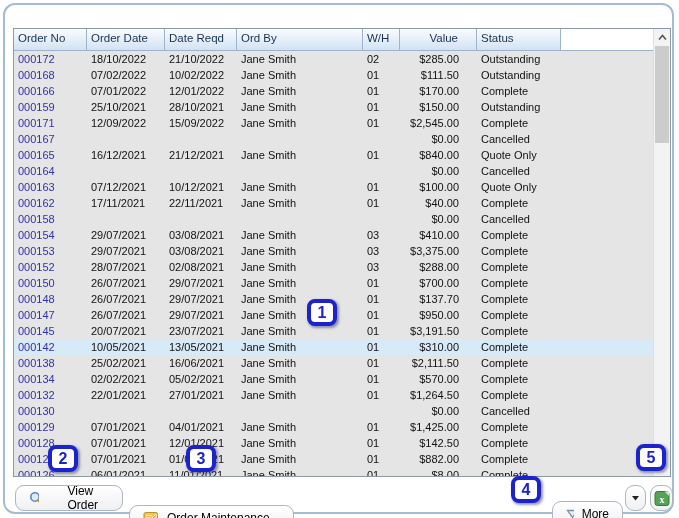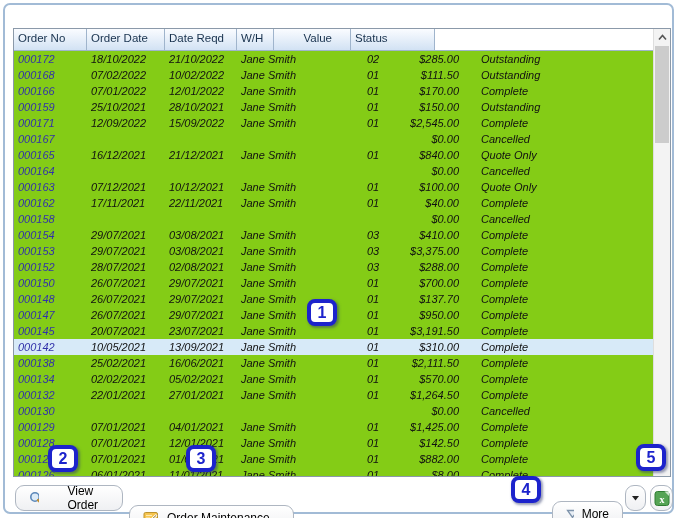--- a/index.html
+++ b/index.html
@@ -3,40 +3,40 @@
 <meta charset="utf-8">
 <style>
   html,body{margin:0;padding:0;}
   body{
     width:679px;height:518px;position:relative;overflow:hidden;
     background:#ffffff;font-family:"Liberation Sans",sans-serif;
     -webkit-font-smoothing:antialiased;
   }
   .window{
     position:absolute;left:3px;top:3px;width:667px;height:507px;
-    border:2px solid #a2bbd6;border-radius:7px;background:#fff;
+    border:2px solid #a2bbd6;border-radius:12px;background:#fff;
   }
   
   .grid{
     position:absolute;left:8px;top:23px;width:658px;height:449px;
     border:1px solid #8b99a9;background:#fff;overflow:hidden;box-sizing:border-box;
   }
   .thead{
     position:absolute;left:0;top:0;right:17px;height:21px;
     display:flex;border-bottom:1px solid #9fb4cc;background:#fff;
   }
   .hcell{
     box-sizing:border-box;height:21px;padding:3px 4px 0 4px;
     font-size:11.5px;color:#18324e;
     background:linear-gradient(#fafcff,#d2e2f4);
     border-right:1px solid #9fb4cc;overflow:hidden;white-space:nowrap;
   }
   .hfiller{flex:1;background:#fff;border-right:none;}
   .rows{
-    position:absolute;left:0;top:22px;right:17px;bottom:0;overflow:hidden;background:#84cc16;font-style:italic;
+    position:absolute;left:0;top:22px;right:17px;bottom:0;overflow:hidden;background:#e5e5e5;
   }
   .row{display:flex;height:16px;line-height:16px;font-size:11px;color:#111;white-space:nowrap;}
   .row.selected{background:#d7eaf8;}
   .cell{box-sizing:border-box;padding:0 4px;overflow:hidden;}
   .c0{width:73px;color:#3232aa;}
   .c1{width:78px;}
   .c2{width:72px;}
   .c3{width:126px;}
   .c4{width:37px;}
   .c5{width:77px;text-align:right;padding-right:18px;}
@@ -81,20 +81,21 @@
 </head>
 <body>
 
 <div class="window">
 
   <div class="grid">
     <div class="thead" id="thead">
         <div class="hcell c0">Order No</div>
         <div class="hcell c1">Order Date</div>
         <div class="hcell c2">Date Reqd</div>
+        <div class="hcell c3">Ord By</div>
         <div class="hcell c4">W/H</div>
         <div class="hcell c5">Value</div>
         <div class="hcell c6">Status</div>
         <div class="hcell hfiller"></div>
       </div>
     <div class="rows" id="tbody">
         <div class="row">
           <div class="cell c0">000172</div>
           <div class="cell c1">18/10/2022</div>
           <div class="cell c2">21/10/2022</div>
@@ -270,21 +271,21 @@
           <div class="cell c2">23/07/2021</div>
           <div class="cell c3">Jane Smith</div>
           <div class="cell c4">01</div>
           <div class="cell c5">$3,191.50</div>
           <div class="cell c6">Complete</div>
           <div class="cell cfill"></div>
         </div>
         <div class="row selected">
           <div class="cell c0">000142</div>
           <div class="cell c1">10/05/2021</div>
-          <div class="cell c2">13/09/2021</div>
+          <div class="cell c2">13/05/2021</div>
           <div class="cell c3">Jane Smith</div>
           <div class="cell c4">01</div>
           <div class="cell c5">$310.00</div>
           <div class="cell c6">Complete</div>
           <div class="cell cfill"></div>
         </div>
         <div class="row">
           <div class="cell c0">000138</div>
           <div class="cell c1">25/02/2021</div>
           <div class="cell c2">16/06/2021</div>

